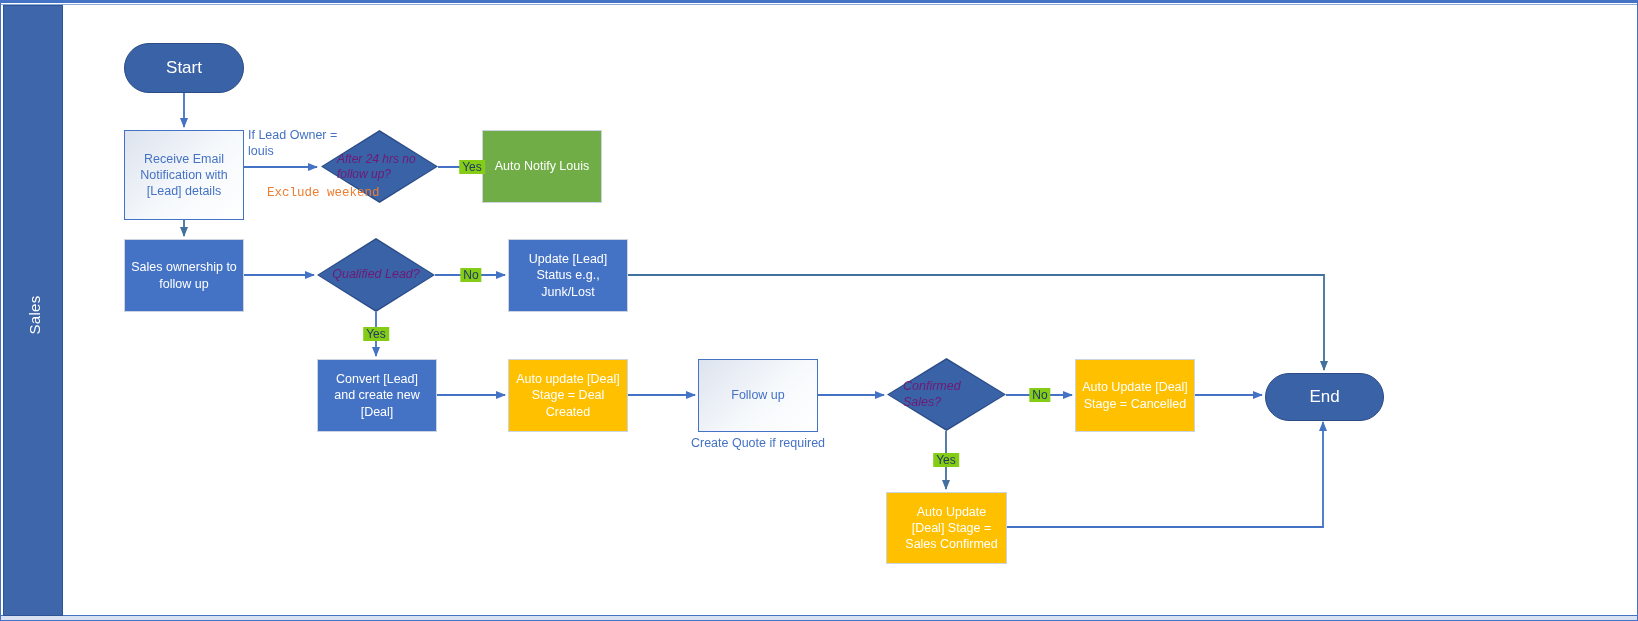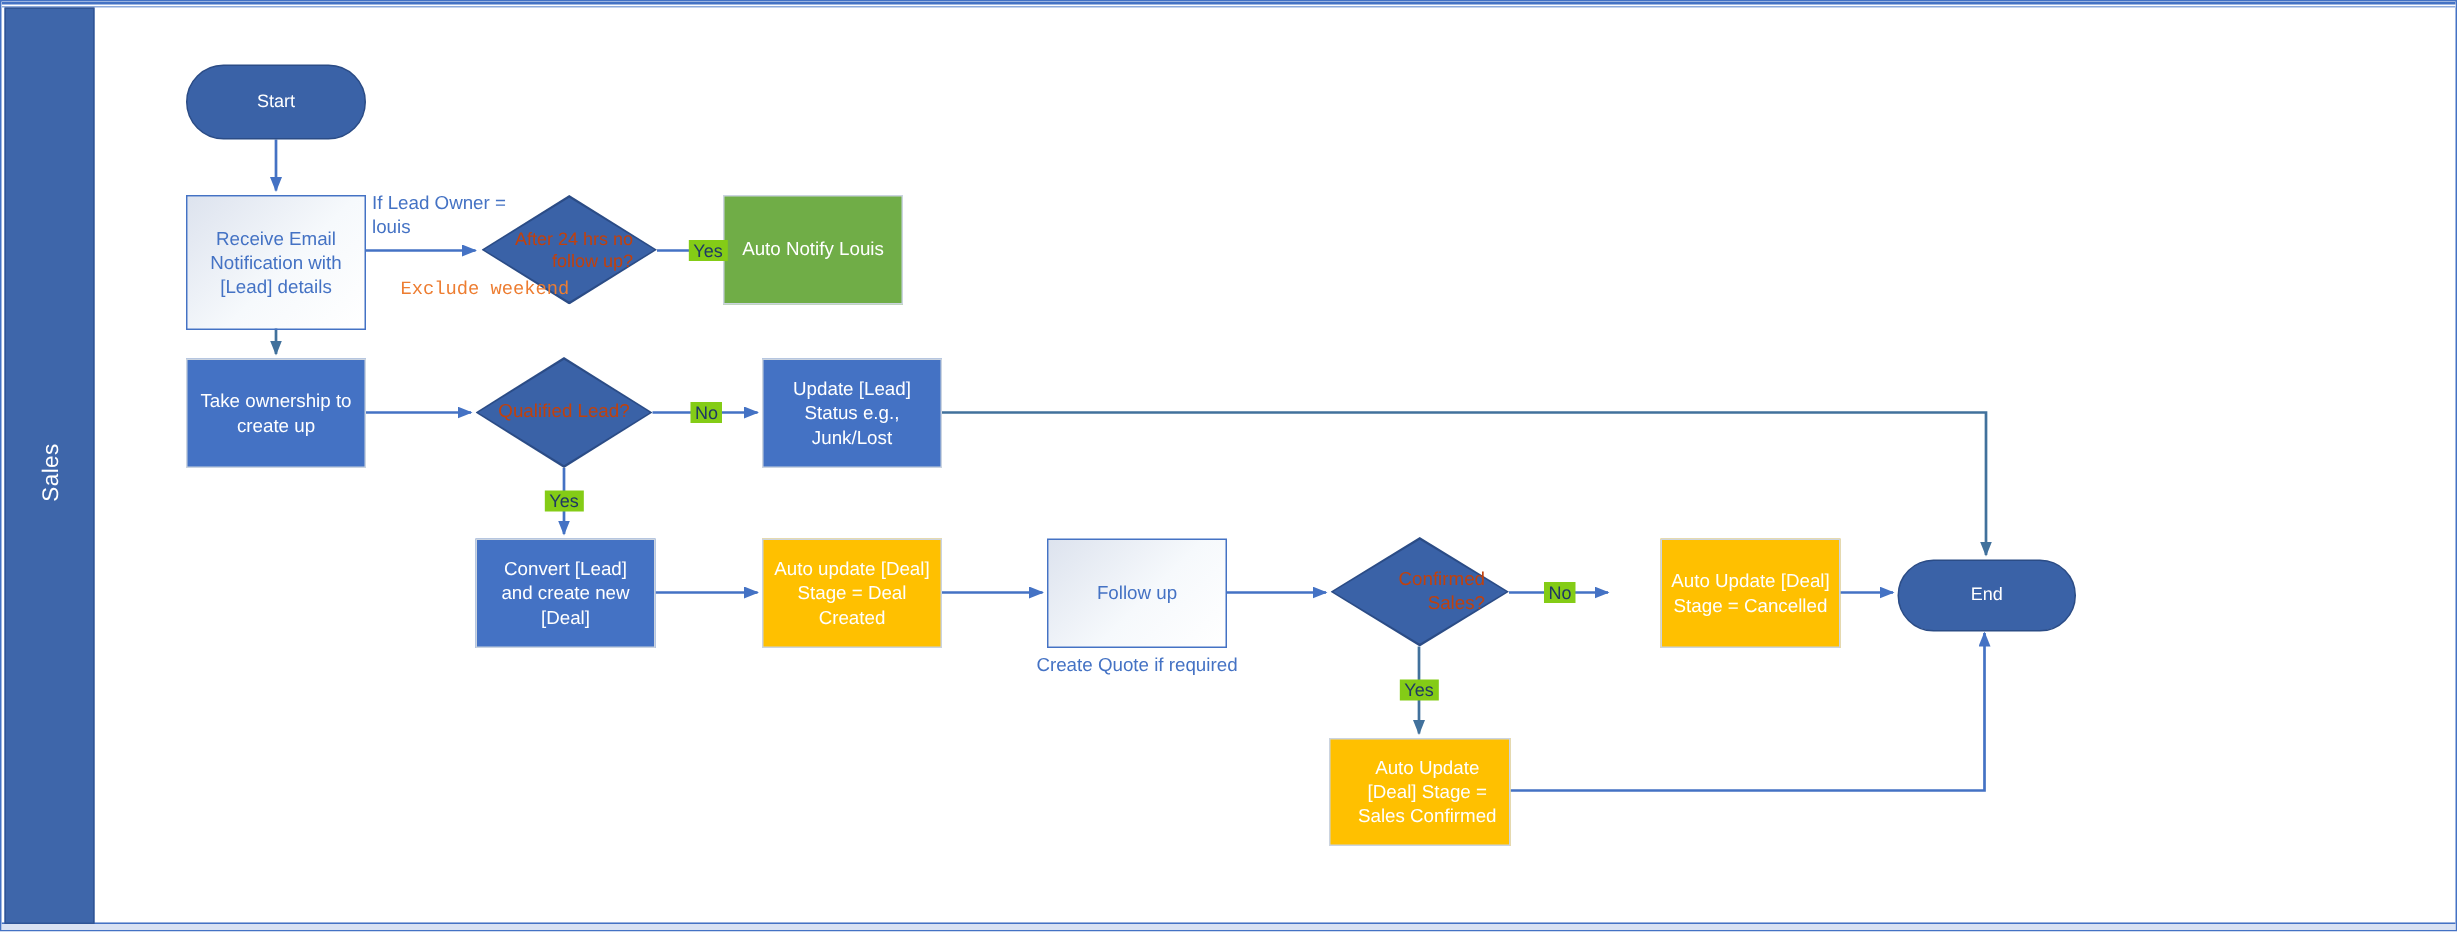--- a/index.html
+++ b/index.html
@@ -45,41 +45,41 @@
     color:#fff;font-size:15px;letter-spacing:.3px;white-space:nowrap;
   }
   .edges{position:absolute;left:0;top:0;width:1638px;height:621px;}
   .shape{
     position:absolute;box-sizing:border-box;display:flex;
     align-items:center;justify-content:center;text-align:center;
     font-size:12.5px;line-height:1.3;
   }
   .pill{
     background:var(--c-dark-blue);border:1.6px solid var(--c-dark-border);
-    border-radius:999px;color:#fff;font-size:12px;
+    border-radius:999px;color:#fff;font-size:17px;
   }
   .rect-blue{background:var(--c-bright-blue);border:1.4px solid var(--c-light-border);color:#fff;padding:3px 6px;}
   .rect-green{background:var(--c-green);border:1.4px solid var(--c-light-border);color:#fff;padding:3px 6px;}
   .rect-amber{background:var(--c-amber);border:1.4px solid var(--c-light-border);color:#fff;padding:3px 6px;}
   .rect-grad{
     background:linear-gradient(135deg,#DDE3EE 0%,#F6F9FC 55%,#FFFFFF 100%);
     border:1.4px solid var(--c-bright-blue);color:var(--c-bright-blue);padding:3px 6px;
   }
   .diamond{position:absolute;box-sizing:border-box;}
   .diamond-border{
     position:absolute;inset:0;background:var(--c-dark-border);
     clip-path:polygon(50% 0,100% 50%,50% 100%,0 50%);
   }
   .diamond-fill{
     position:absolute;inset:1.8px;background:var(--c-dark-blue);
     clip-path:polygon(50% 0,100% 50%,50% 100%,0 50%);
   }
   .diamond-text{
     position:absolute;inset:0;display:flex;align-items:center;justify-content:center;
-    text-align:right;color:#c2410c;font-size:12.5px;line-height:1.25;padding:0 16px;
+    text-align:left;color:#701a75;font-size:12.5px;line-height:1.25;padding:0 16px;font-style:italic;
   }
   .edge-label{
     position:absolute;transform:translate(-50%,-50%);
     background:#84cc16;color:var(--c-label);font-size:12px;padding:0 3px;white-space:nowrap;
   }
   .annotation{position:absolute;font-size:12.5px;line-height:1.3;}
   .ann-blue{color:var(--c-bright-blue);}
   .ann-orange{color:var(--c-orange-text);white-space:nowrap;}
   .ann-center{text-align:center;}
 </style>
@@ -133,21 +133,21 @@
     <div class="diamond-border"></div>
     <div class="diamond-fill"></div>
     <span class="diamond-text" style="font-size:12px;">After 24 hrs no follow up?</span>
   </div>
 
   <div class="shape rect-green" style="left:481px;top:129px;width:120px;height:73px;">
     <span>Auto Notify Louis</span>
   </div>
 
   <div class="shape rect-blue" style="left:123px;top:238px;width:120px;height:73px;">
-    <span>Take ownership to create up</span>
+    <span>Sales ownership to follow up</span>
   </div>
 
   <div class="diamond" style="left:316px;top:237px;width:118px;height:74px;">
     <div class="diamond-border"></div>
     <div class="diamond-fill"></div>
     <span class="diamond-text" style="padding:0 8px;">Qualified Lead?</span>
   </div>
 
   <div class="shape rect-blue" style="left:507px;top:238px;width:120px;height:73px;">
     <span>Update [Lead] Status e.g., Junk/Lost</span>
@@ -164,21 +164,21 @@
   <div class="shape rect-grad" style="left:697px;top:358px;width:120px;height:73px;">
     <span>Follow up</span>
   </div>
 
   <div class="diamond" style="left:886px;top:357px;width:119px;height:73px;">
     <div class="diamond-border"></div>
     <div class="diamond-fill"></div>
     <span class="diamond-text">Confirmed Sales?</span>
   </div>
 
-  <div class="shape rect-amber" style="left:1074px;top:358px;width:120px;height:73px;margin-left:32px;">
+  <div class="shape rect-amber" style="left:1074px;top:358px;width:120px;height:73px;">
     <span>Auto Update [Deal] Stage = Cancelled</span>
   </div>
 
   <div class="shape pill" style="left:1264px;top:372px;width:119px;height:48px;">
     <span>End</span>
   </div>
 
   <div class="shape rect-amber" style="left:885px;top:491px;width:121px;height:72px;padding-left:16px;">
     <span>Auto Update [Deal] Stage = Sales Confirmed</span>
   </div>

